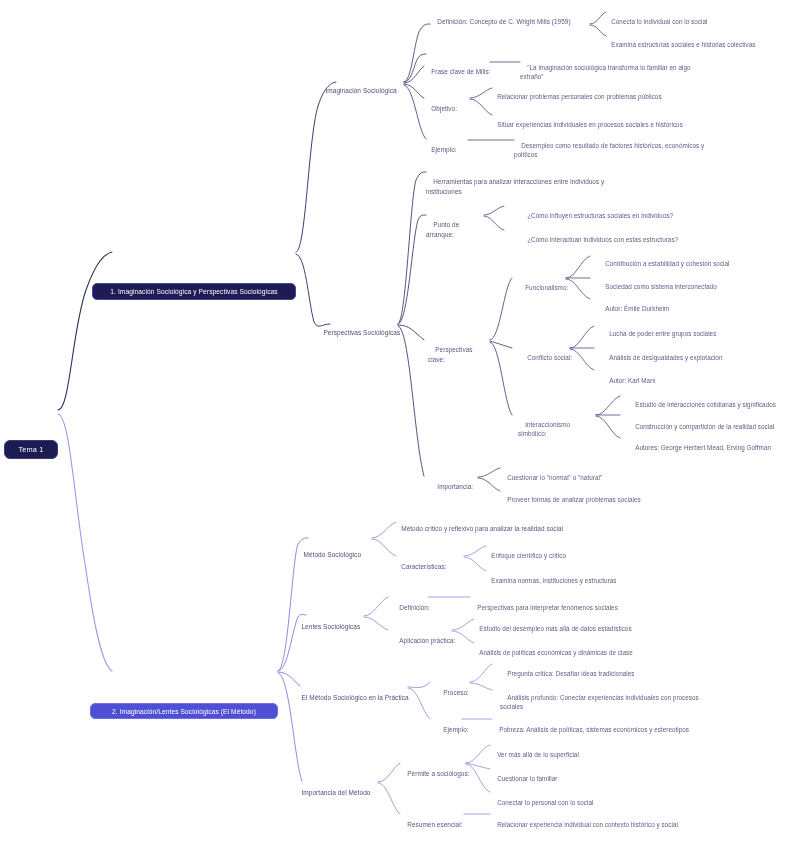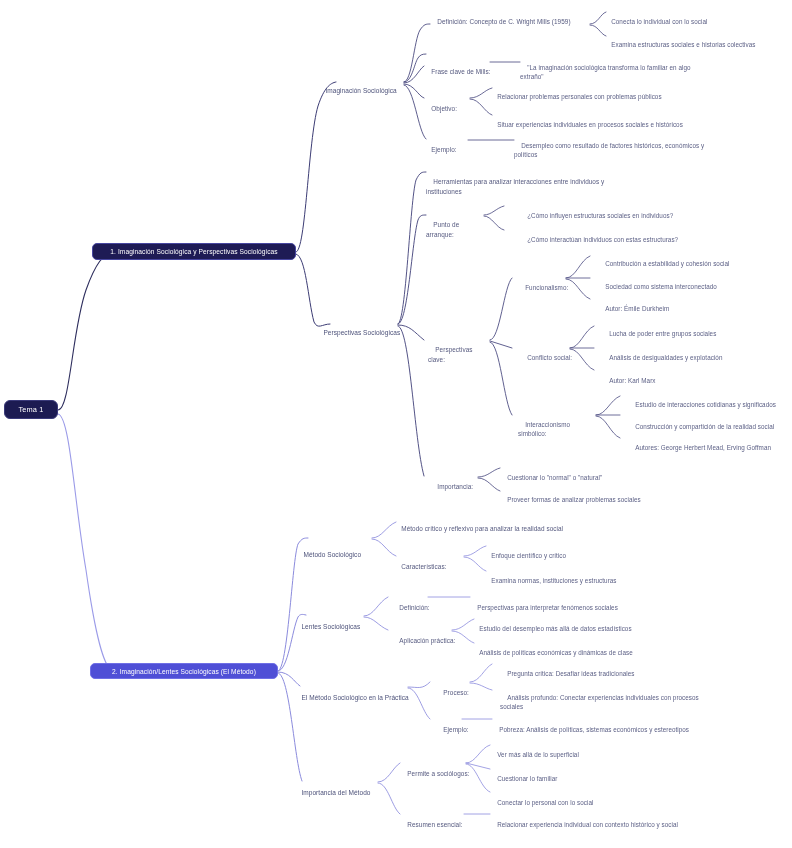--- a/index.html
+++ b/index.html
@@ -35,20 +35,21 @@
     display:flex;
     align-items:center;
     justify-content:center;
     border-radius:5px;
     color:#ffffff;
     font-size:6.6px;
     letter-spacing:.1px;
     padding:0 7px;
     box-sizing:border-box;
     text-align:center;
+    margin-top:40px;
   }
   .pill-root{
     background:#1c1b52;
     border:1px solid #3a3a7a;
     font-size:7.4px;
     border-radius:6px;
   }
   .pill-b1{
     background:#1e1b55;
     border:1px solid #4746a0;

